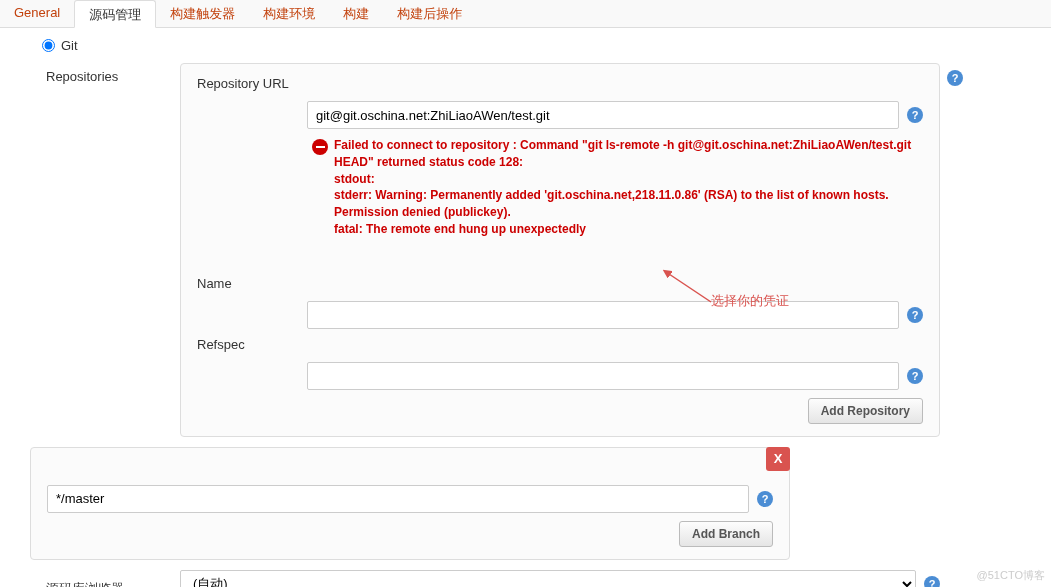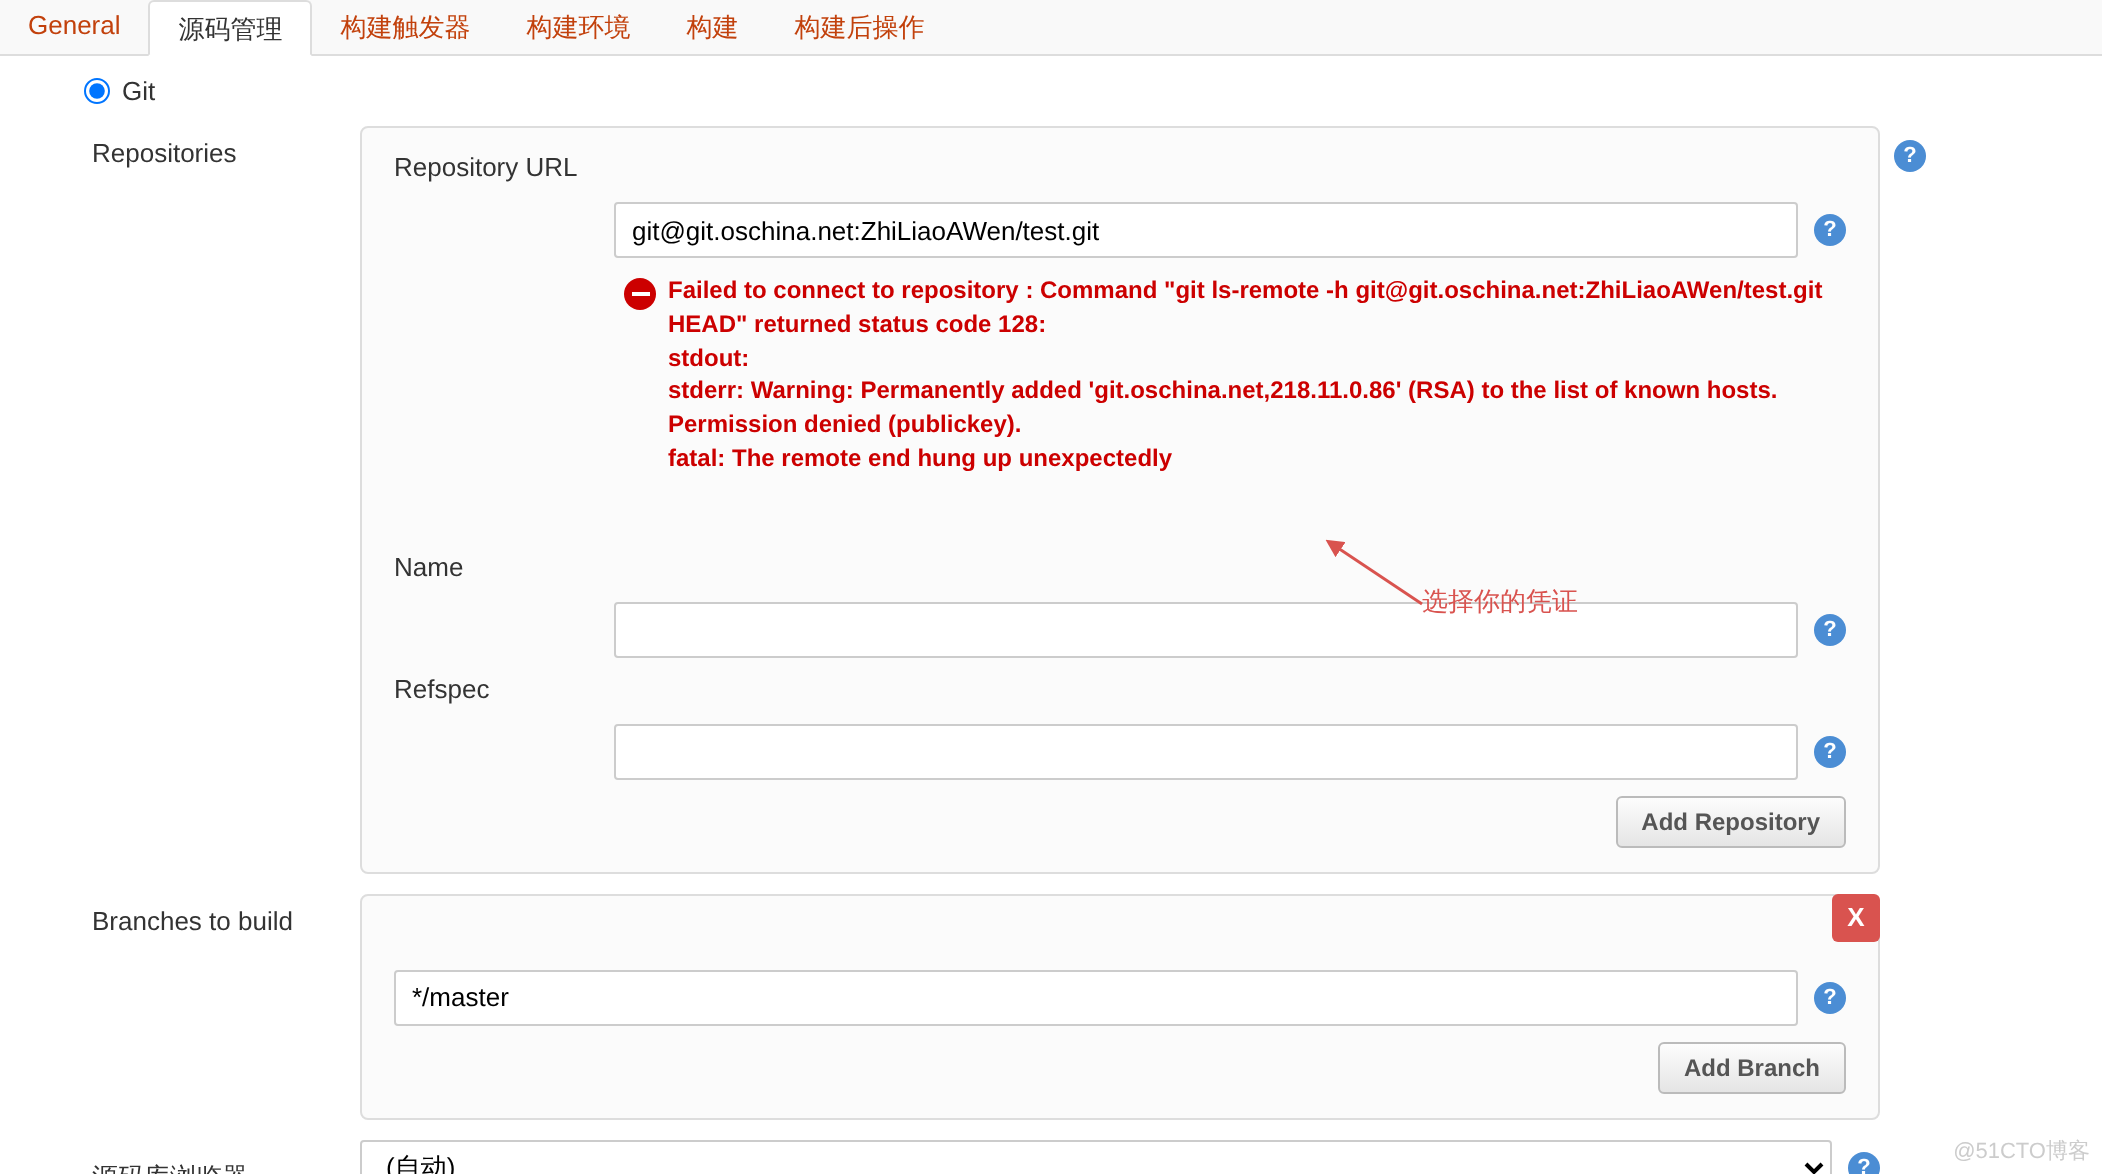--- a/index.html
+++ b/index.html
@@ -104,21 +104,20 @@
         </div>
       </div>
 
       <div class="btn-row">
         <button class="btn">Add Repository</button>
       </div>
     </div>
   </div>
 
   <div class="section-row">
-    <div class="section-label">Branches to build</div>
     <div class="config-box" style="position:relative;">
       <div class="close-x">X</div>
 
       <div class="field-row">
         <div class="field-input-wrap">
           <input class="text-input" value="*/master" style="">
           <div class="help-icon">?</div>
         </div>
       </div>
 

